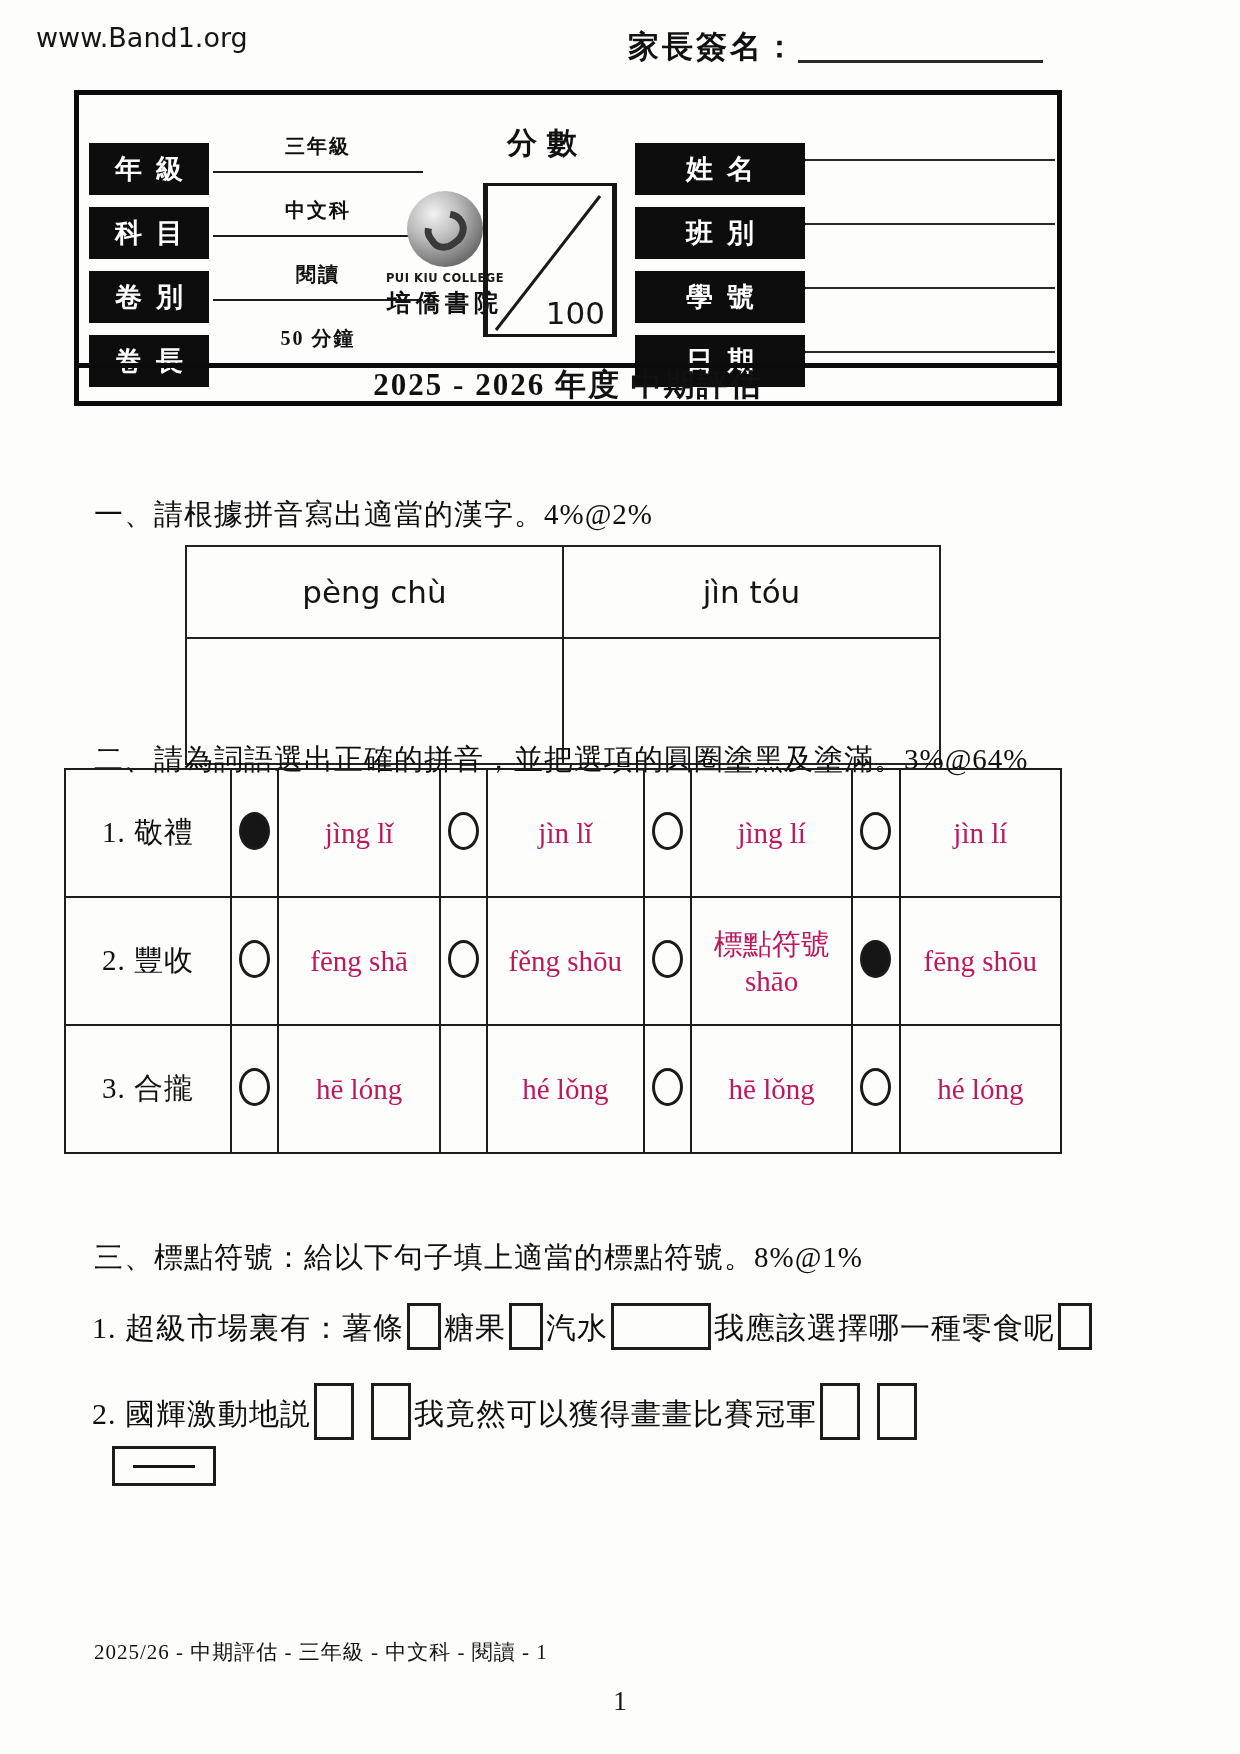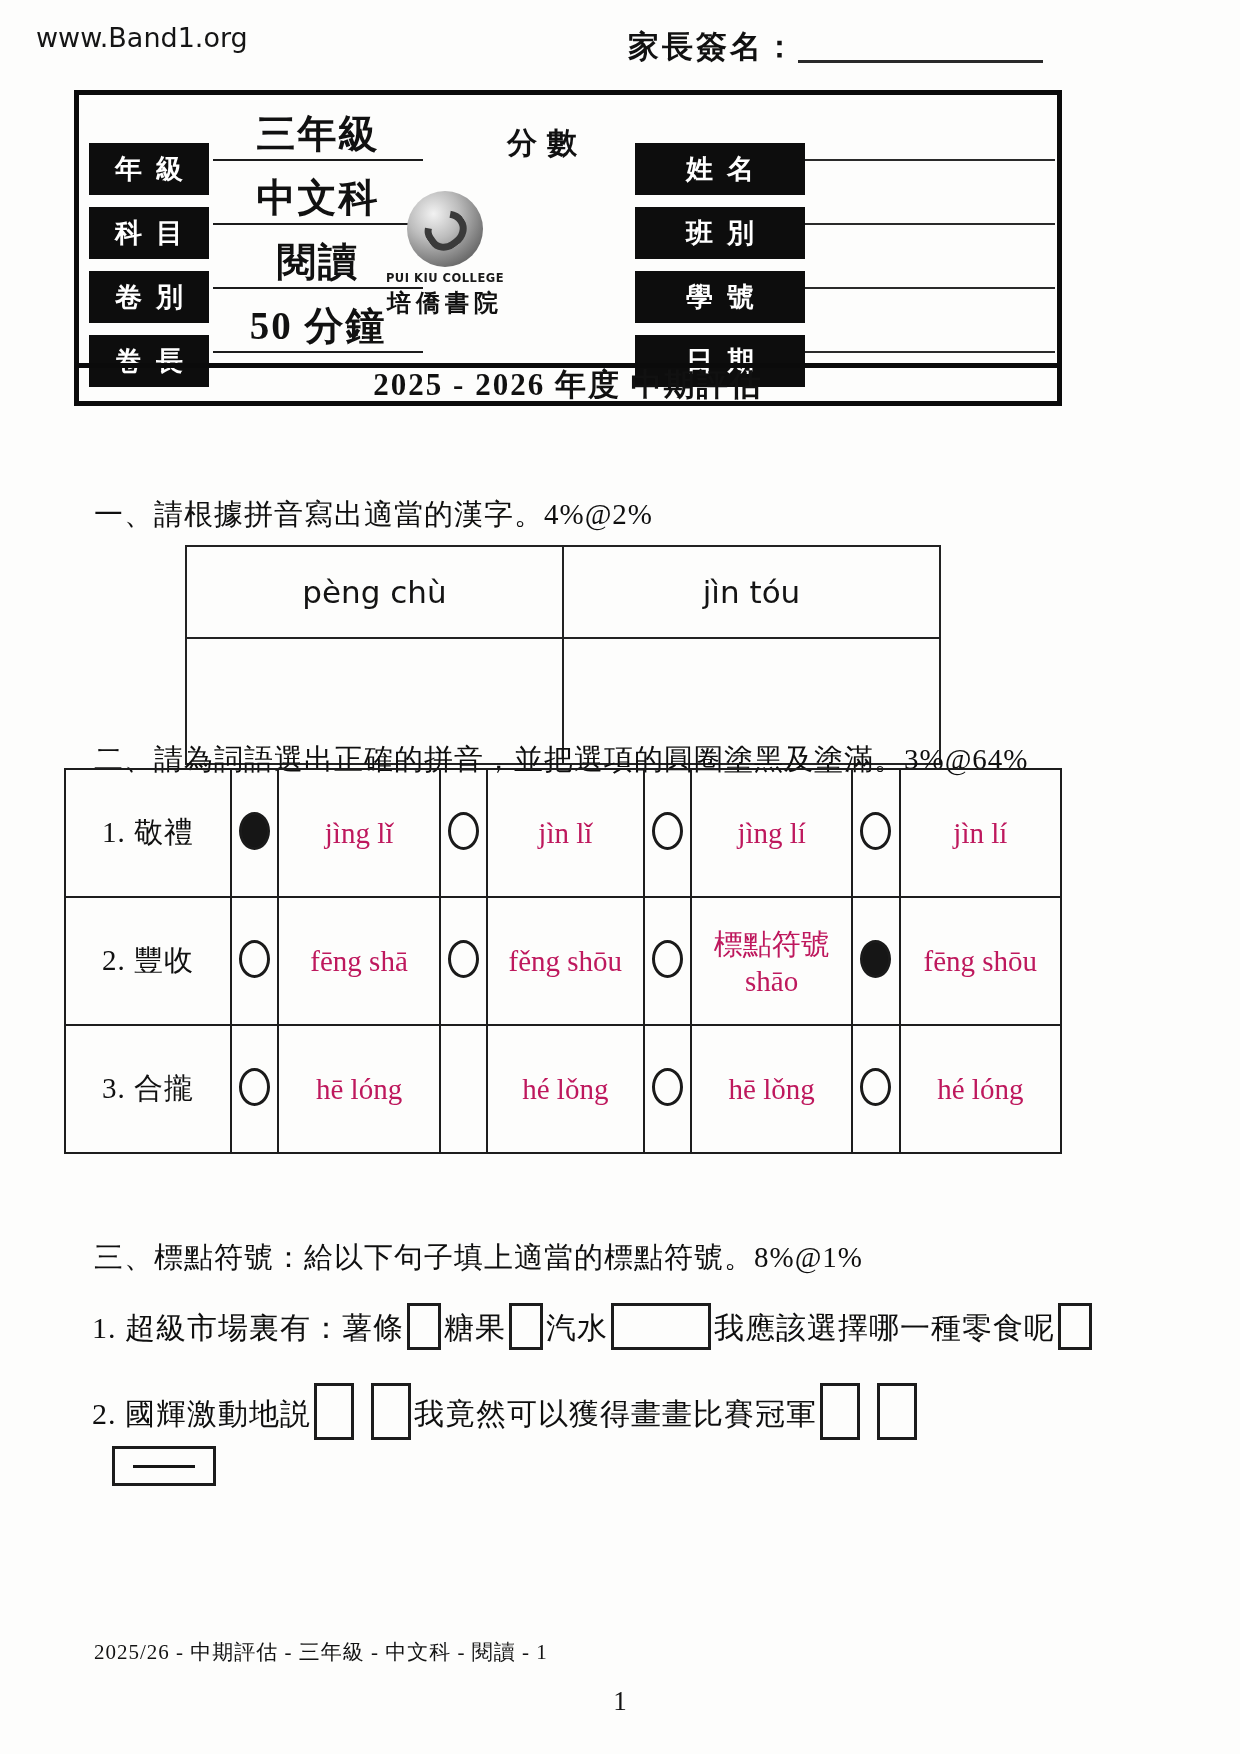--- a/index.html
+++ b/index.html
@@ -19,21 +19,21 @@
   
   .header-box { left:74px; top:90px; width:988px; height:316px; border:5px solid #0b0b0b; }
   .lbl {
     background:#0d0d0d; color:#fff; display:flex; align-items:center; justify-content:center;
     font-size:27px; font-weight:bold; letter-spacing:14px; text-indent:14px;margin-top:34px;
   }
   .row-left-lbl { left:10px; width:120px; height:52px; }
   .row-left-val {
     left:134px; width:210px; height:52px; border-bottom:2px solid #1c1c1c;
     display:flex; align-items:center; justify-content:center;
-    font-size:39px; font-weight:bold; letter-spacing:2px;
+    font-size:20px; font-weight:bold; letter-spacing:2px;margin-top:12px;
   }
   .score-label { left:428px; top:28px; font-size:30px; font-weight:bold; letter-spacing:10px; }
   .logo-wrap { left:296px; top:96px; width:140px; text-align:center; }
   .logo-circle {
     width:76px; height:76px; border-radius:50%; margin:0 auto 4px;
     background:radial-gradient(circle at 35% 30%, #f2f2f2 0%, #bdbdbd 35%, #6e6e6e 75%, #4a4a4a 100%);
     position:relative; overflow:hidden;
   }
   .logo-swirl {
     position:absolute; left:18px; top:20px; width:42px; height:38px;
@@ -107,20 +107,26 @@
     <div class="abs score-label">分數</div>
 
     <div class="abs logo-wrap">
       <div class="logo-circle">
           <div class="logo-swirl"></div>
         </div>
       <div class="logo-en">PUI KIU COLLEGE</div>
       <div class="logo-zh">培僑書院</div>
     </div>
 
+    <div class="abs score-box">
+      <svg width="124" height="148" viewBox="0 0 124 148" style="position:absolute;left:0;top:0">
+        <line x1="8" y1="144" x2="112" y2="10" stroke="#1a1a1a" stroke-width="3"></line>
+      </svg>
+      <div class="score-total">100</div>
+    </div>
 
     <div class="abs lbl row-right-lbl" style="top:14px">姓名</div>
     <div class="abs row-right-line" style="top:14px"></div>
     <div class="abs lbl row-right-lbl" style="top:78px">班別</div>
     <div class="abs row-right-line" style="top:78px"></div>
     <div class="abs lbl row-right-lbl" style="top:142px">學號</div>
     <div class="abs row-right-line" style="top:142px"></div>
     <div class="abs lbl row-right-lbl" style="top:206px">日期</div>
     <div class="abs row-right-line" style="top:206px"></div>
 

